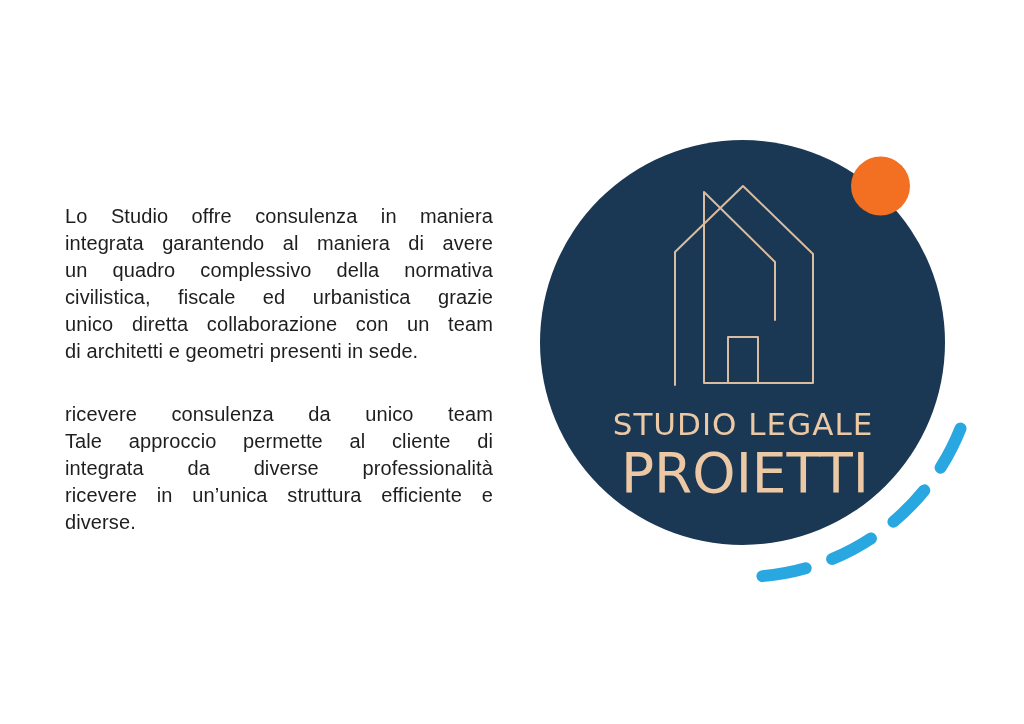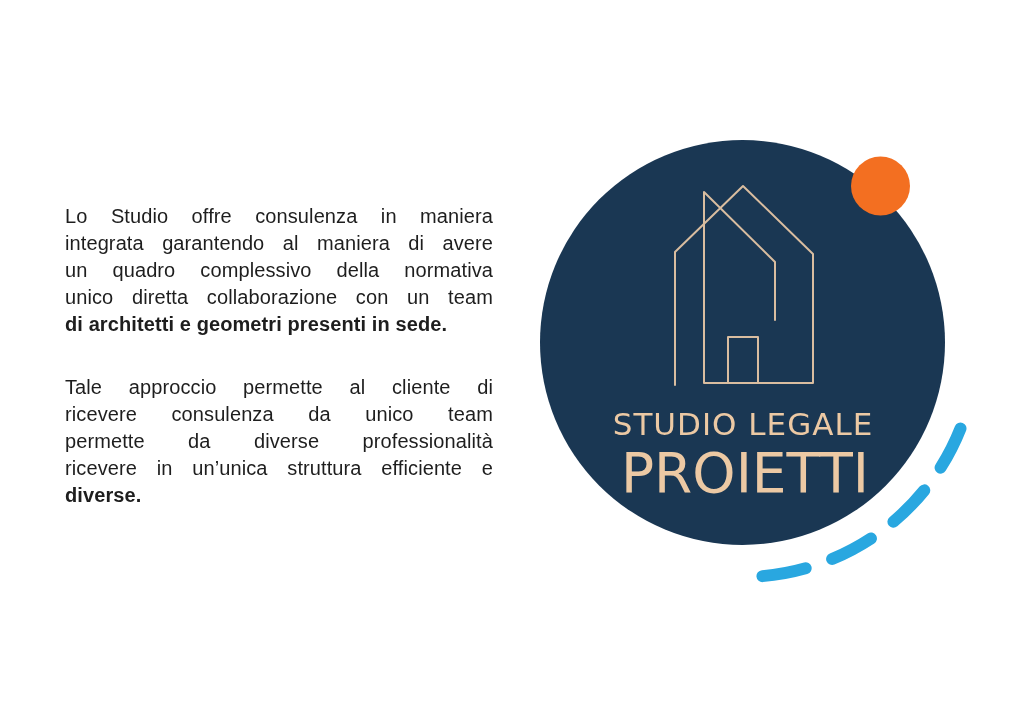--- a/index.html
+++ b/index.html
@@ -28,21 +28,20 @@
     letter-spacing: 0.1px;
   }
   .para { margin: 0 0 36px 0; }
   .jline {
     text-align: justify;
     text-align-last: justify;
     white-space: nowrap;
   }
   .jline.last {
     text-align-last: left;
-    font-weight: bold;
   }
   .logo-svg {
     position: absolute;
     left: 0;
     top: 0;
     width: 1024px;
     height: 724px;
   }
   .wordmark1 {
     font-family: "DejaVu Sans", sans-serif;
@@ -60,27 +59,28 @@
 </head>
 <body>
 
 <div class="slide">
 
   <div class="text-block">
     <div class="para">
       <div class="jline">Lo Studio offre consulenza in maniera</div>
       <div class="jline">integrata garantendo al maniera di avere</div>
       <div class="jline">un quadro complessivo della normativa</div>
+      <div class="jline">civilistica, fiscale ed urbanistica grazie</div>
       <div class="jline">unico diretta collaborazione con un team</div>
       <div class="jline last">di architetti e geometri presenti in sede.</div>
     </div>
     <div class="para">
+      <div class="jline">ricevere consulenza da unico team</div>
       <div class="jline">Tale approccio permette al cliente di</div>
-      <div class="jline">ricevere consulenza da unico team</div>
-      <div class="jline">permette da diverse professionalità</div>
+      <div class="jline">integrata da diverse professionalità</div>
       <div class="jline">ricevere in un’unica struttura efficiente e</div>
       <div class="jline last">diverse.</div>
     </div>
   </div>
 
   <svg class="logo-svg" viewBox="0 0 1024 724">
 
     <path d="M 960.5 428.5 A 235 235 0 0 1 761.7 576.2" fill="none" stroke="#29a7e0" stroke-width="12" stroke-linecap="round" stroke-dasharray="44 28"></path>
 
     <circle cx="742.5" cy="342.5" r="202.5" fill="#1a3753"></circle>

